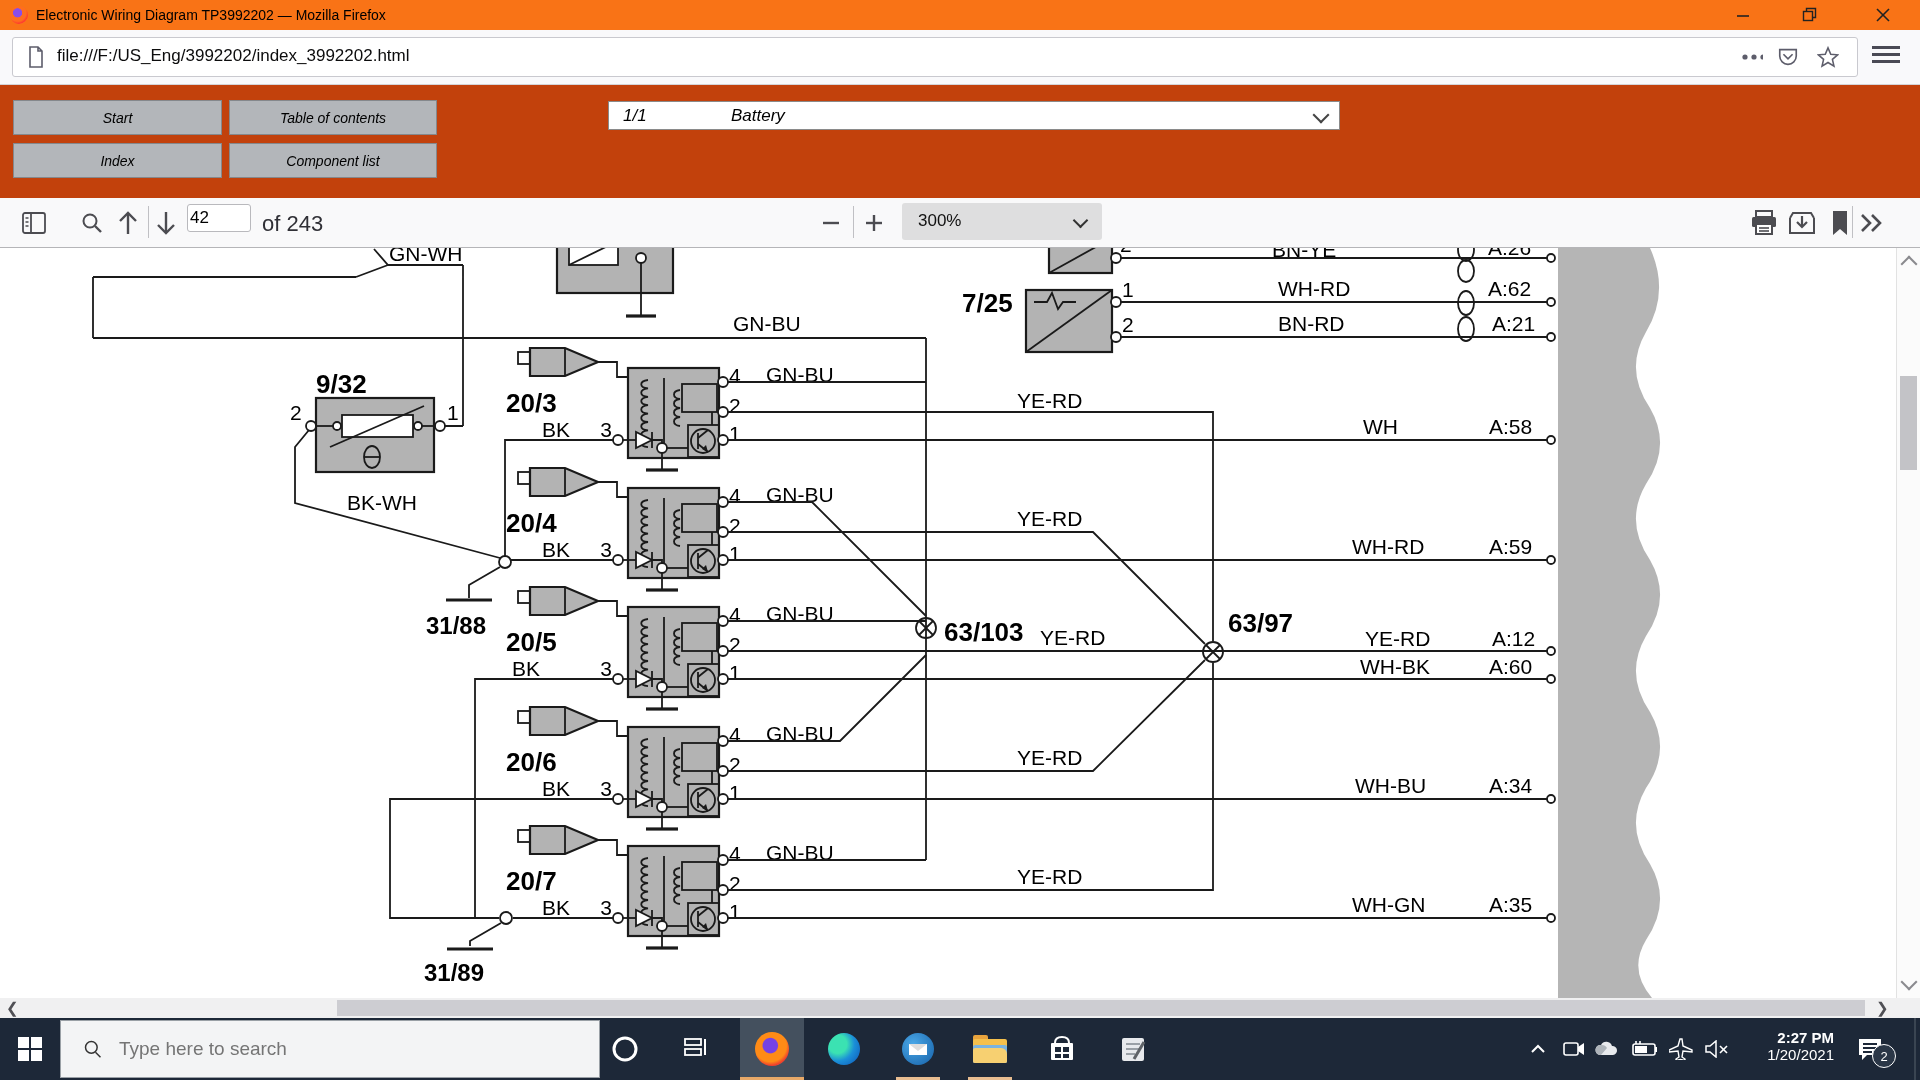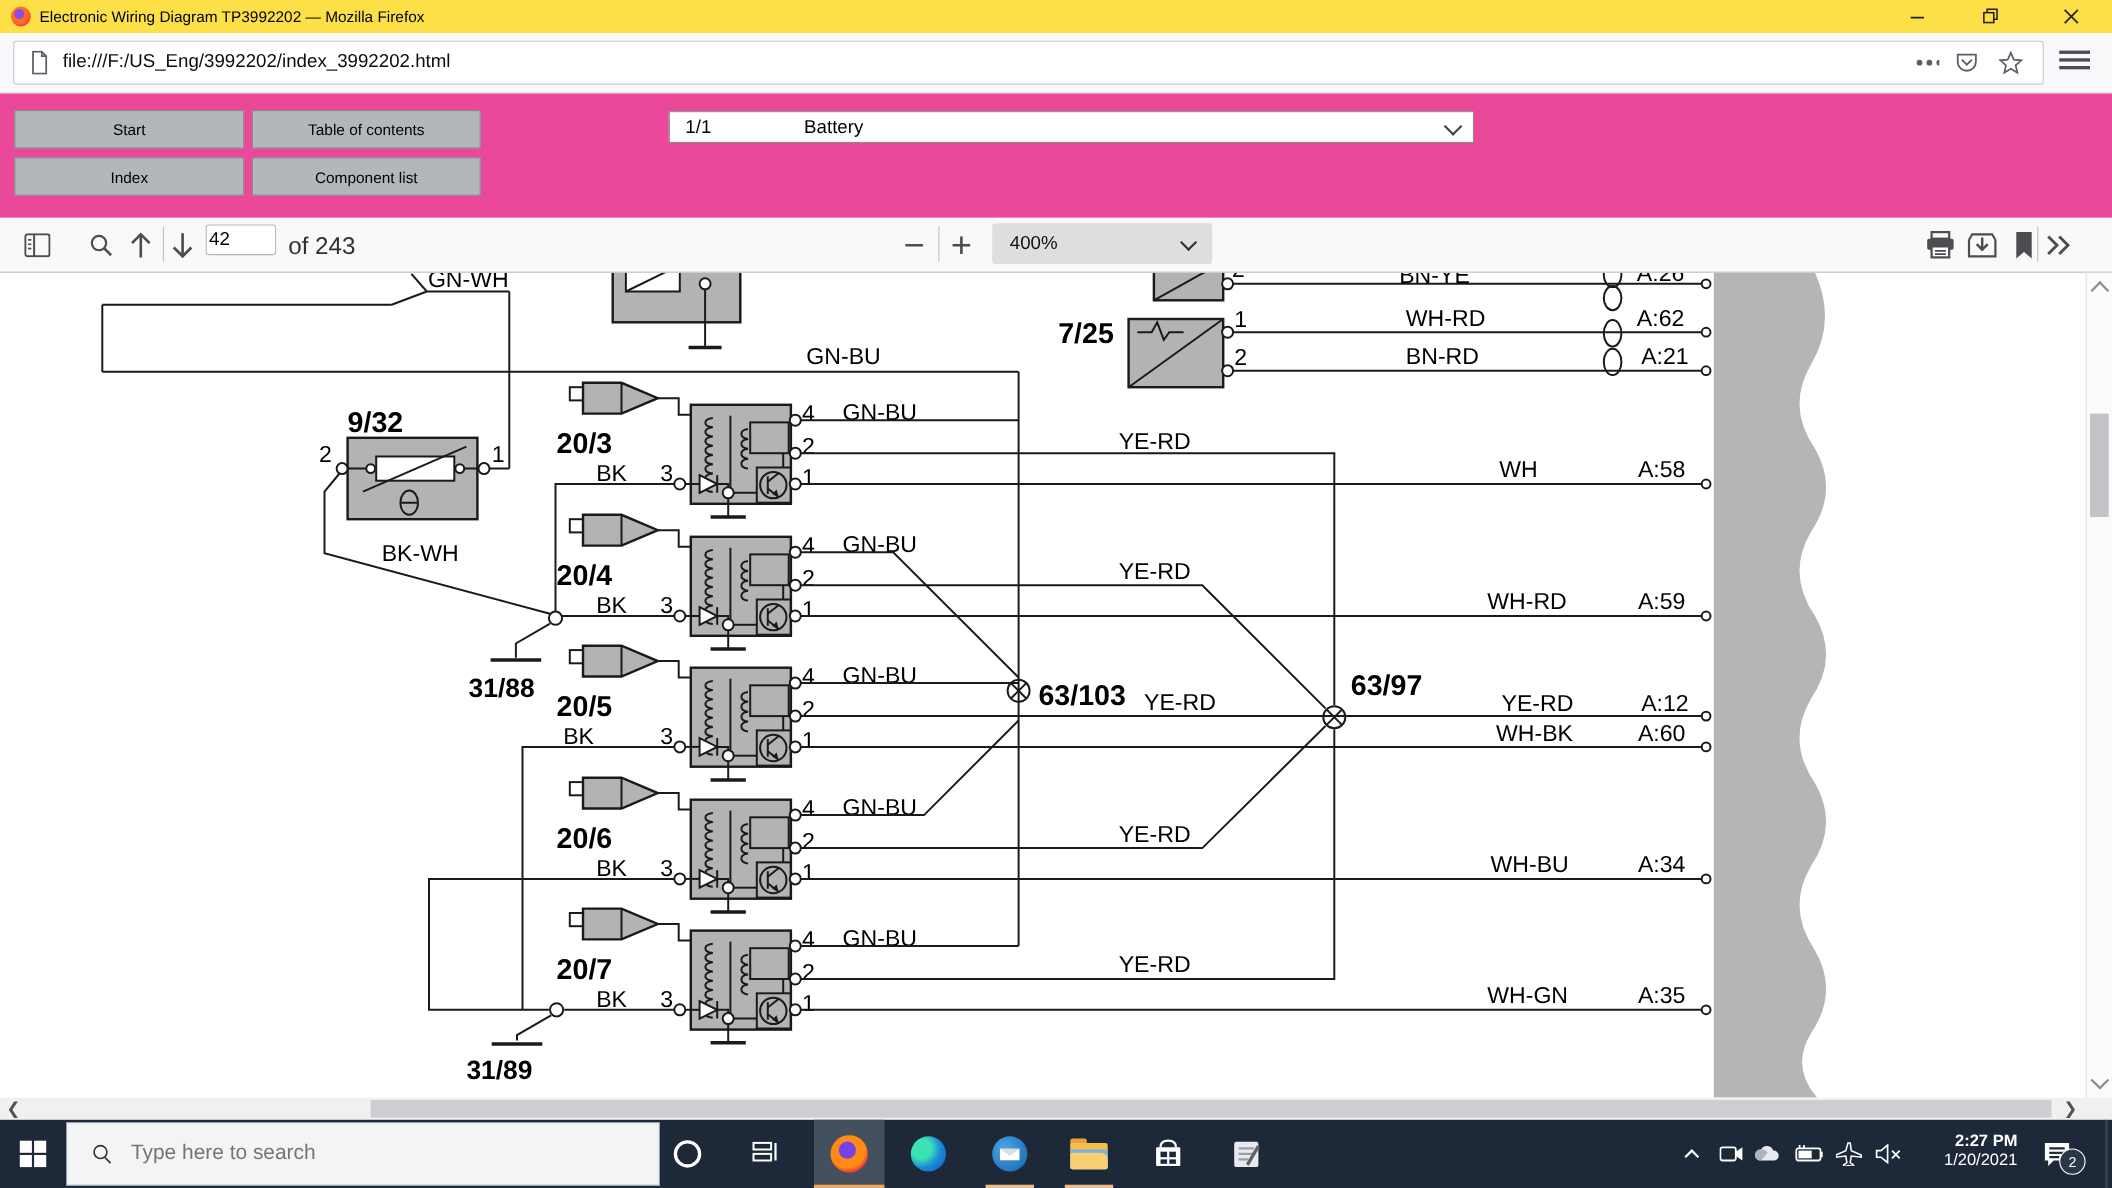--- a/index.html
+++ b/index.html
@@ -1,31 +1,31 @@
 <!DOCTYPE html>
 <html><head>
 <meta charset="utf-8">
 <style>
   html,body{margin:0;padding:0;width:1920px;height:1080px;overflow:hidden;
     font-family:"Liberation Sans","DejaVu Sans",sans-serif;background:#fff;}
   
-  #titlebar{position:absolute;left:0;top:0;width:1920px;height:30px;background:#fde047;}
+  #titlebar{position:absolute;left:0;top:0;width:1920px;height:30px;background:#f97316;}
   #ff-logo{position:absolute;left:10px;top:6px;width:18px;height:18px;border-radius:50%;
     background:radial-gradient(circle at 42% 38%, #8a4de8 0 28%, #ff6d1f 32% 55%, #ff3b2e 70%, #ffd23e 100%);}
   #win-title{position:absolute;left:36px;top:7px;font-size:14px;color:#000;}
   .winctl{position:absolute;top:0;width:46px;height:30px;display:flex;align-items:center;justify-content:center;color:#222;font-size:14px;}
   
   #urlrow{position:absolute;left:0;top:30px;width:1920px;height:54px;background:#f9f9fb;border-bottom:1px solid #d4d4d8;}
   #urlfield{position:absolute;left:12px;top:7px;width:1844px;height:38px;background:#fff;border:1px solid #c9c9cf;border-radius:3px;}
   #urltext{position:absolute;left:44px;top:8px;font-size:17px;color:#0c0c0d;}
   .urlicon{position:absolute;top:8px;width:22px;height:22px;color:#5d5d6b;}
   #hamburger{position:absolute;left:1872px;top:12px;width:28px;height:26px;}
   #hamburger div{height:3px;background:#4a4a55;margin:4px 0;}
   
-  #navpanel{position:absolute;left:0;top:85px;width:1920px;height:113px;background:#ec4899;}
+  #navpanel{position:absolute;left:0;top:85px;width:1920px;height:113px;background:#c2410c;font-style:italic;}
   .navbtn{position:absolute;height:35px;background:#b3b6ba;border:1px solid #85888c;
     font-size:14px;color:#000;display:flex;align-items:center;justify-content:center;box-sizing:border-box;}
   #pagesel{position:absolute;left:608px;top:16px;width:732px;height:29px;background:#fff;border:1px solid #8a8a8a;box-sizing:border-box;}
   #pagesel .num{position:absolute;left:14px;top:4px;font-size:17px;color:#000;}
   #pagesel .val{position:absolute;left:122px;top:4px;font-size:17px;color:#000;}
   #pagesel .chev{position:absolute;right:12px;top:7px;width:10px;height:10px;border-right:2px solid #444;border-bottom:2px solid #444;transform:rotate(45deg);}
   
   #pdftoolbar{position:absolute;left:0;top:198px;width:1920px;height:50px;background:#f9f9fa;border-bottom:1px solid #b5b5b8;box-sizing:border-box;}
   .ticon{position:absolute;top:9px;width:32px;height:32px;display:flex;align-items:center;justify-content:center;color:#4c4c51;}
   .tdivider{position:absolute;top:8px;width:1px;height:32px;background:#c0c0c4;}
@@ -171,21 +171,21 @@
       </svg>
   </div>
   <div class="tdivider" style="left:853px;"></div>
   <div class="ticon" style="left:858px;">
     <svg width="20" height="20">
         <line x1="2" y1="10" x2="18" y2="10" stroke="#4c4c51" stroke-width="2.4"></line>
         <line x1="10" y1="2" x2="10" y2="18" stroke="#4c4c51" stroke-width="2.4"></line>
       </svg>
   </div>
   <div id="zoomsel">
-    <span class="zv">400%</span>
+    <span class="zv">300%</span>
     <span class="chev"></span>
   </div>
   <div class="ticon" style="left:1748px;">
     <svg width="28" height="26">
         <rect x="6" y="1" width="16" height="6" fill="none" stroke="#4c4c51" stroke-width="2"></rect>
         <rect x="2" y="7" width="24" height="10" rx="1.5" fill="#4c4c51"></rect>
         <rect x="6" y="14" width="16" height="10" fill="#fff" stroke="#4c4c51" stroke-width="2"></rect>
         <line x1="9" y1="18" x2="19" y2="18" stroke="#4c4c51" stroke-width="1.6"></line>
         <line x1="9" y1="21" x2="19" y2="21" stroke="#4c4c51" stroke-width="1.6"></line>
       </svg>

